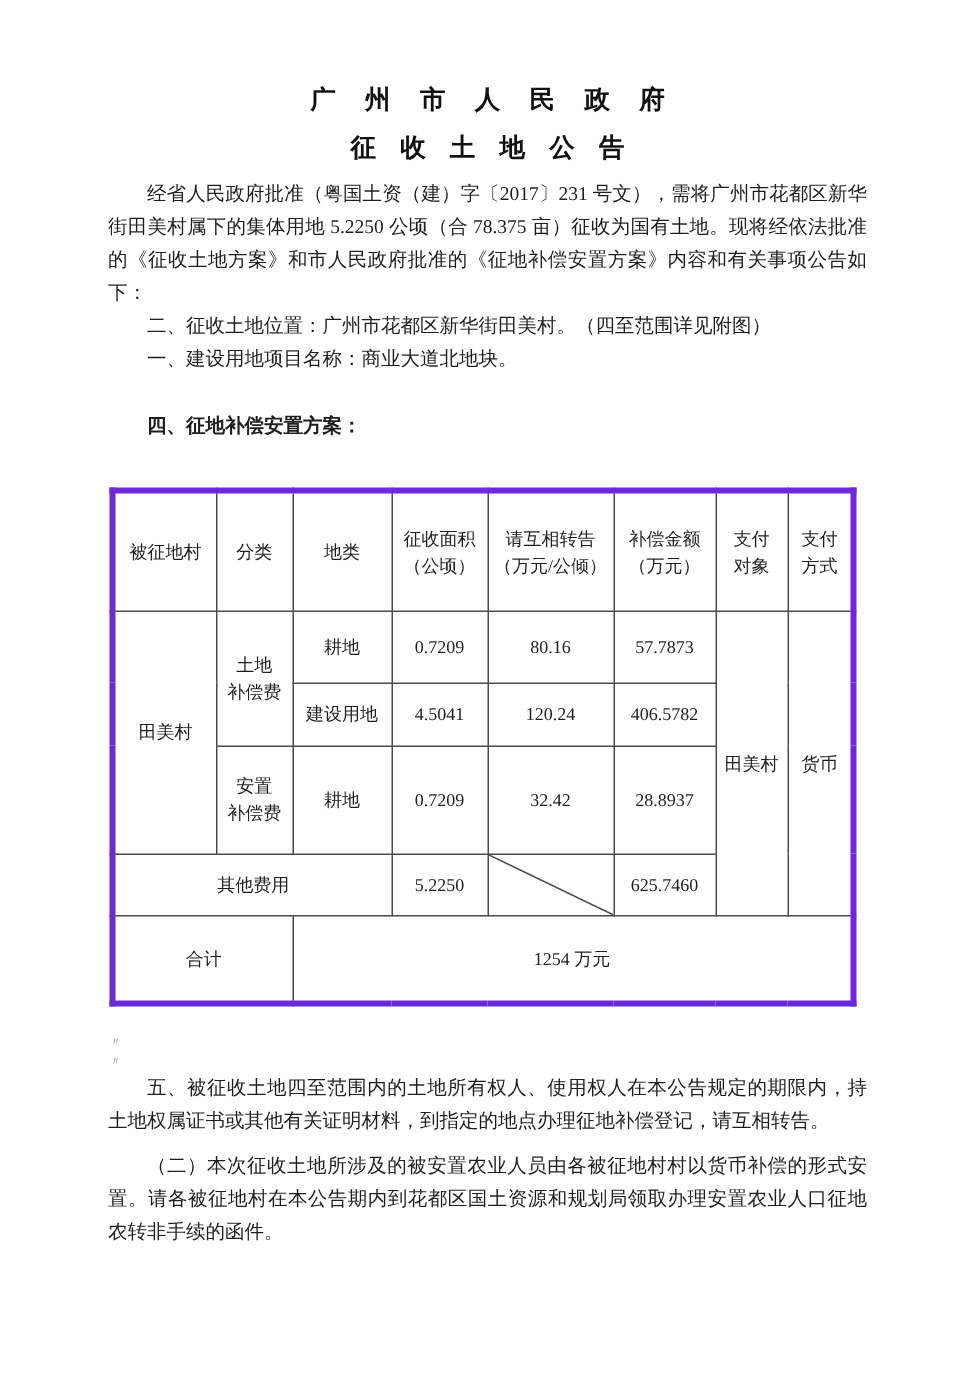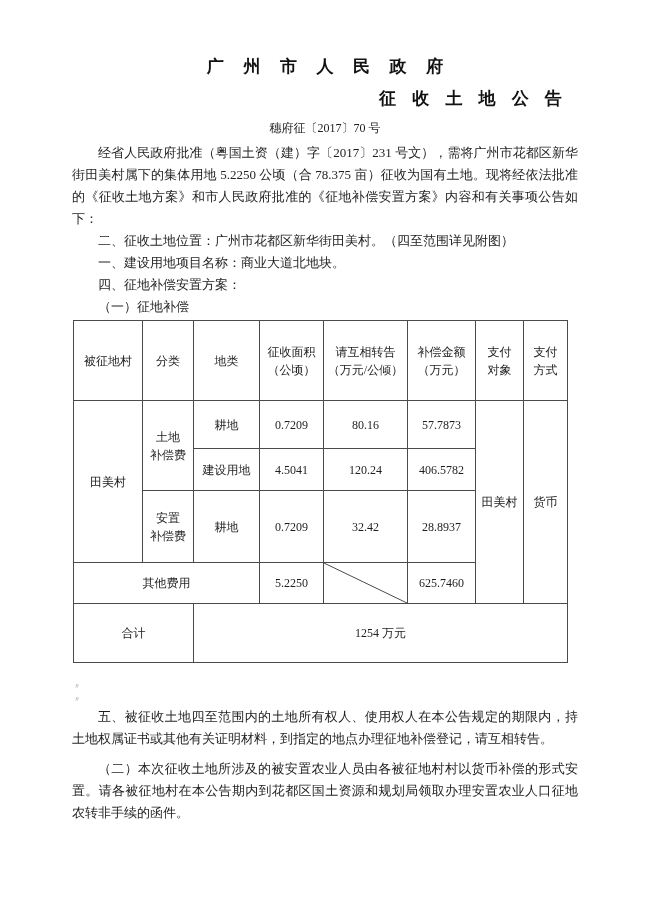--- a/index.html
+++ b/index.html
@@ -13,38 +13,38 @@
   .page {
     width: 650px; height: 919px;
     padding: 54px 72px 20px 72px;
   }
   .doc-title {
     font-size: 17px; font-weight: bold; text-align: center;
     letter-spacing: 1.15em; text-indent: 1.15em;
     line-height: 26px; color: #111;
   }
   .doc-subtitle {
-    font-size: 17px; font-weight: bold; text-align: right;
+    font-size: 17px; font-weight: bold; text-align: center;
     letter-spacing: 0.95em; text-indent: 0.95em;
     line-height: 26px; margin-top: 6px; color: #111;
   }
   .doc-number {
     font-size: 12px; text-align: center; margin-top: 8px; line-height: 16px;
   }
   p.body-par {
     font-size: 13px; line-height: 22px;
     text-align: justify; text-indent: 2em;
     color: #1e1e1e;
   }
   p.first-par { margin-top: 6px; }
-  p.gap-before { margin-top: 0; }
+  p.gap-before { margin-top: 23px; font-weight: bold; }
   .doc-table {
     border-collapse: collapse; table-layout: fixed;
-    width: 494px; margin: 2px 0 0 1px;
-    border: 1px solid #6d28d9;
+    width: 494px; margin: 30px 0 0 1px;
+    border: 4px solid #6d28d9;
   }
   .doc-table th, .doc-table td {
     border: 1px solid #4a4a4a;
     font-size: 12px; font-weight: normal;
     text-align: center; vertical-align: middle;
     line-height: 18px; white-space: pre-line;
     padding: 2px; overflow: hidden; color: #1e1e1e;
   }
   .diag-cell { position: relative; padding: 0; }
   .diag-cell svg { position: absolute; top: 0; left: 0; width: 100%; height: 100%; display: block; }
@@ -54,27 +54,25 @@
   }
   p.after-marks { margin-top: 8px; }
 </style>
 </head>
 <body>
 
 <div class="page">
 
   <h1 class="doc-title">广州市人民政府</h1>
   <h2 class="doc-subtitle">征收土地公告</h2>
-  <div class="doc-number">穗府征〔2017〕70 号</div>
 
   <p class="body-par first-par">经省人民政府批准（粤国土资（建）字〔2017〕231 号文），需将广州市花都区新华街田美村属下的集体用地 5.2250 公顷（合 78.375 亩）征收为国有土地。现将经依法批准的《征收土地方案》和市人民政府批准的《征地补偿安置方案》内容和有关事项公告如下：</p>
   <p class="body-par">二、征收土地位置：广州市花都区新华街田美村。（四至范围详见附图）</p>
   <p class="body-par">一、建设用地项目名称：商业大道北地块。</p>
   <p class="body-par gap-before">四、征地补偿安置方案：</p>
-  <p class="body-par">（一）征地补偿</p>
 
   <table class="doc-table">
     <colgroup>
       <col style="width:69px">
         <col style="width:51px">
         <col style="width:66px">
         <col style="width:64px">
       <col style="width:84px">
         <col style="width:68px">
         <col style="width:48px">

